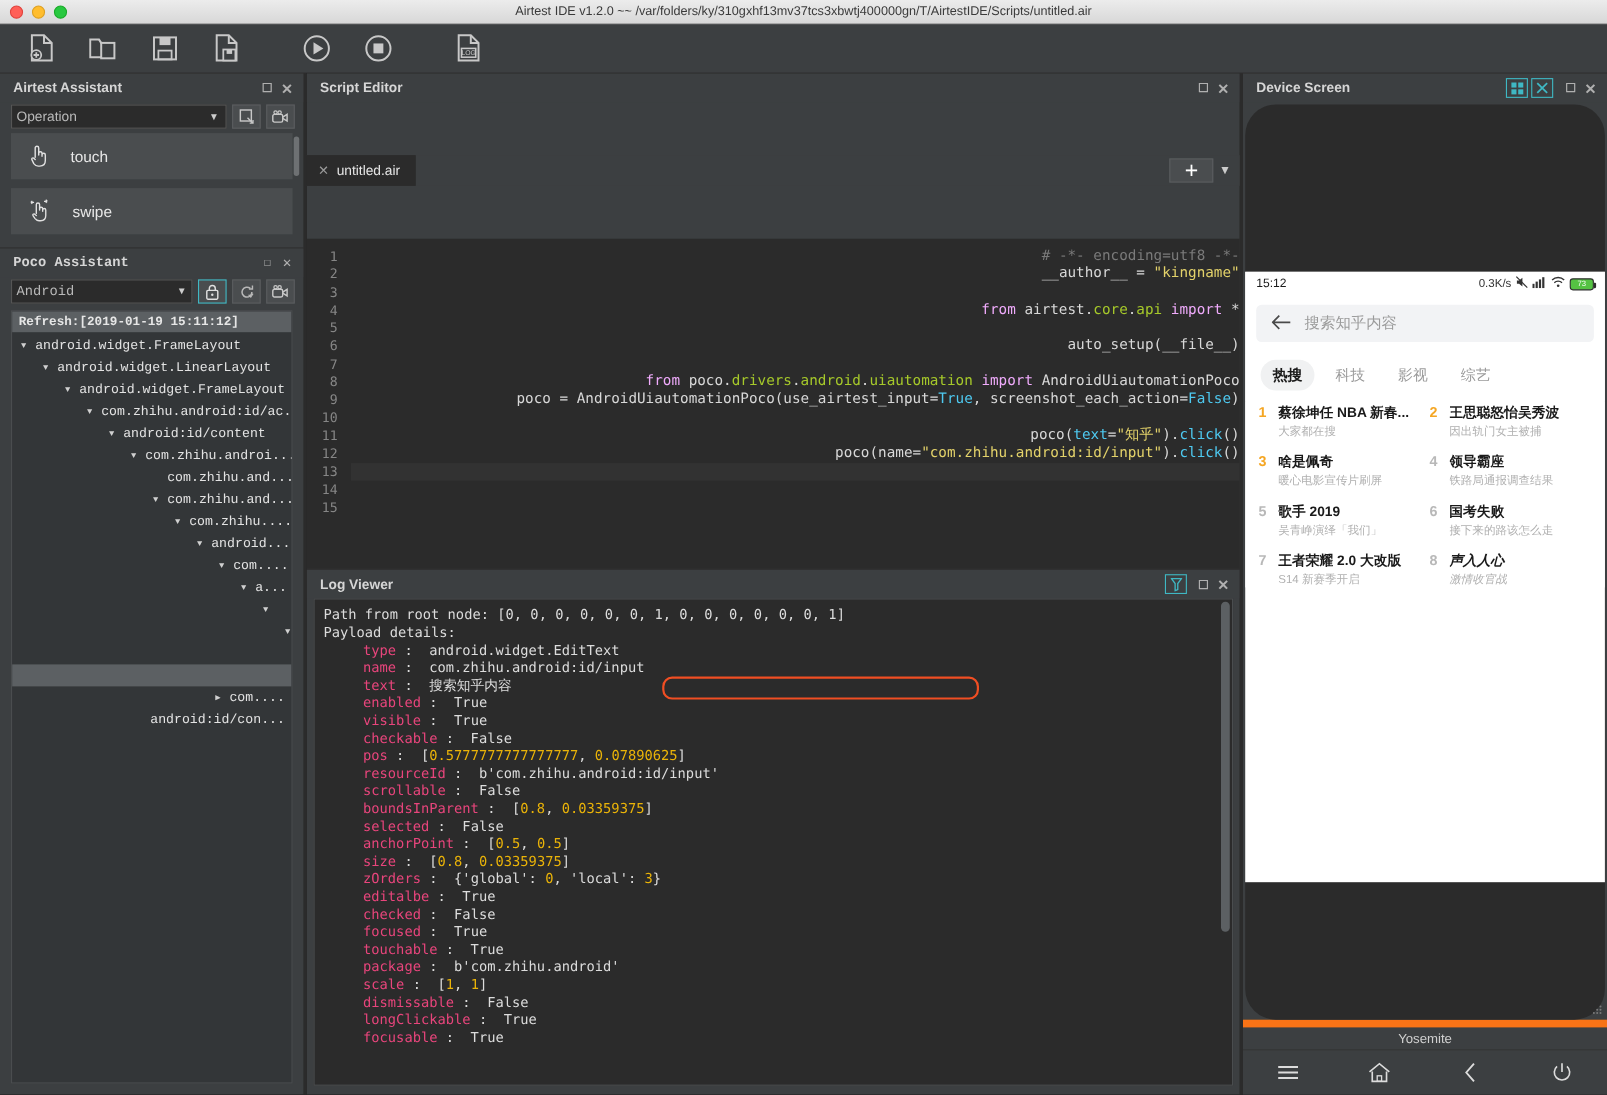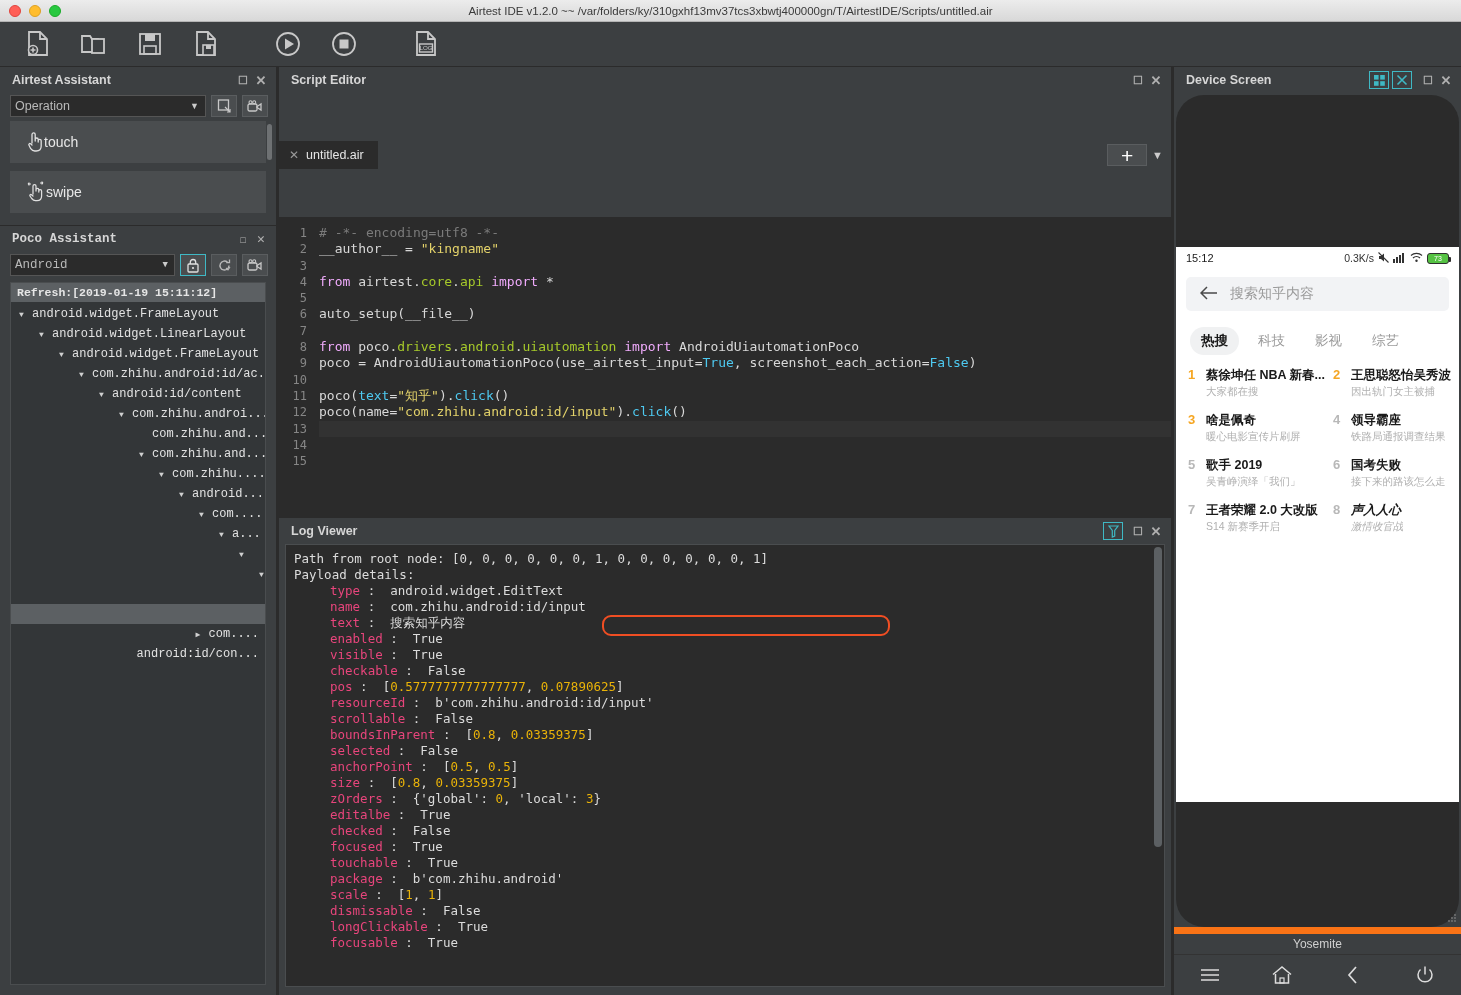--- a/index.html
+++ b/index.html
@@ -73,21 +73,21 @@
   .sq-btn {
     width: 26px; height: 22px; background: #4a4d4f;
     border: 1px solid #5a5d5f;
     display: flex; align-items: center; justify-content: center; cursor: pointer;
   }
   .sq-btn.active { border: 1px solid #3fb8c4; }
 
   .op-list { padding: 0 10px; display: flex; flex-direction: column; gap: 8px; }
   .op-item {
     height: 42px; background: #4a4d4f;
-    display: flex; align-items: center; gap: 0;
+    display: flex; align-items: center; gap: 20px;
     padding-left: 16px; color: #e8e8e8; font-size: 14px; cursor: pointer;
   }
   .op-scroll {
     position: absolute; right: 4px; top: 3px;
     width: 5px; height: 36px; background: #6e7173; border-radius: 3px;
   }
   .op-wrap { position: relative; }
 
   .poco-panel { flex: 1; display: flex; flex-direction: column; border-top: 1px solid #2b2b2b; font-family: Liberation Mono, monospace; }
   .tree-box {
@@ -138,21 +138,21 @@
     overflow: hidden; position: relative;
   }
   .gutter {
     width: 34px; text-align: right; padding: 8px 6px 0 0;
     color: #868686; font-size: 12px; line-height: 16.3px; user-select: none;
   }
   .code {
     flex: 1; padding: 8px 0 0 6px; line-height: 16.3px;
     color: #d8d8d8; white-space: pre;
   }
-  .code .ln { height: 16.3px; }
+  .code .ln { height: 16.3px; text-align: right; }
   .code .ln.cur { background: #323232; }
   .kw { color: #f0abfc; }
   .mod { color: #a6c92a; }
   .str { color: #e3d26a; }
   .fn { color: #4ec9f0; }
   .cmt { color: #7a7a7a; }
   .bool { color: #4ec9f0; }
 
   
   .log-panel { flex: 1; display: flex; flex-direction: column; background: #3c3f41; border-top: 1px solid #2b2b2b; }
@@ -171,21 +171,21 @@
     width: 288px; height: 21px;
     border: 2.5px solid #f04e23; border-radius: 9px;
     pointer-events: none;
   }
   .log-scroll {
     position: absolute; right: 2px; top: 2px; bottom: 2px; width: 8px;
   }
   .log-scroll .thumb { width: 8px; height: 300px; background: #5c6063; border-radius: 4px; }
 
   
-  .right-col { width: 287px; background: #3c3f41; display: flex; flex-direction: column; }
+  .right-col { width: 331px; background: #3c3f41; display: flex; flex-direction: column; }
   .dev-head { display: flex; align-items: center; }
   .dev-ico-btn {
     width: 20px; height: 18px; border: 1px solid #3fb8c4;
     display: flex; align-items: center; justify-content: center;
     margin-left: 3px; cursor: pointer;
   }
   .dev-screen {
     margin: 2px 2px 0 2px; flex: 1;
     background: #2b2b2b; display: flex; flex-direction: column;
     position: relative;

